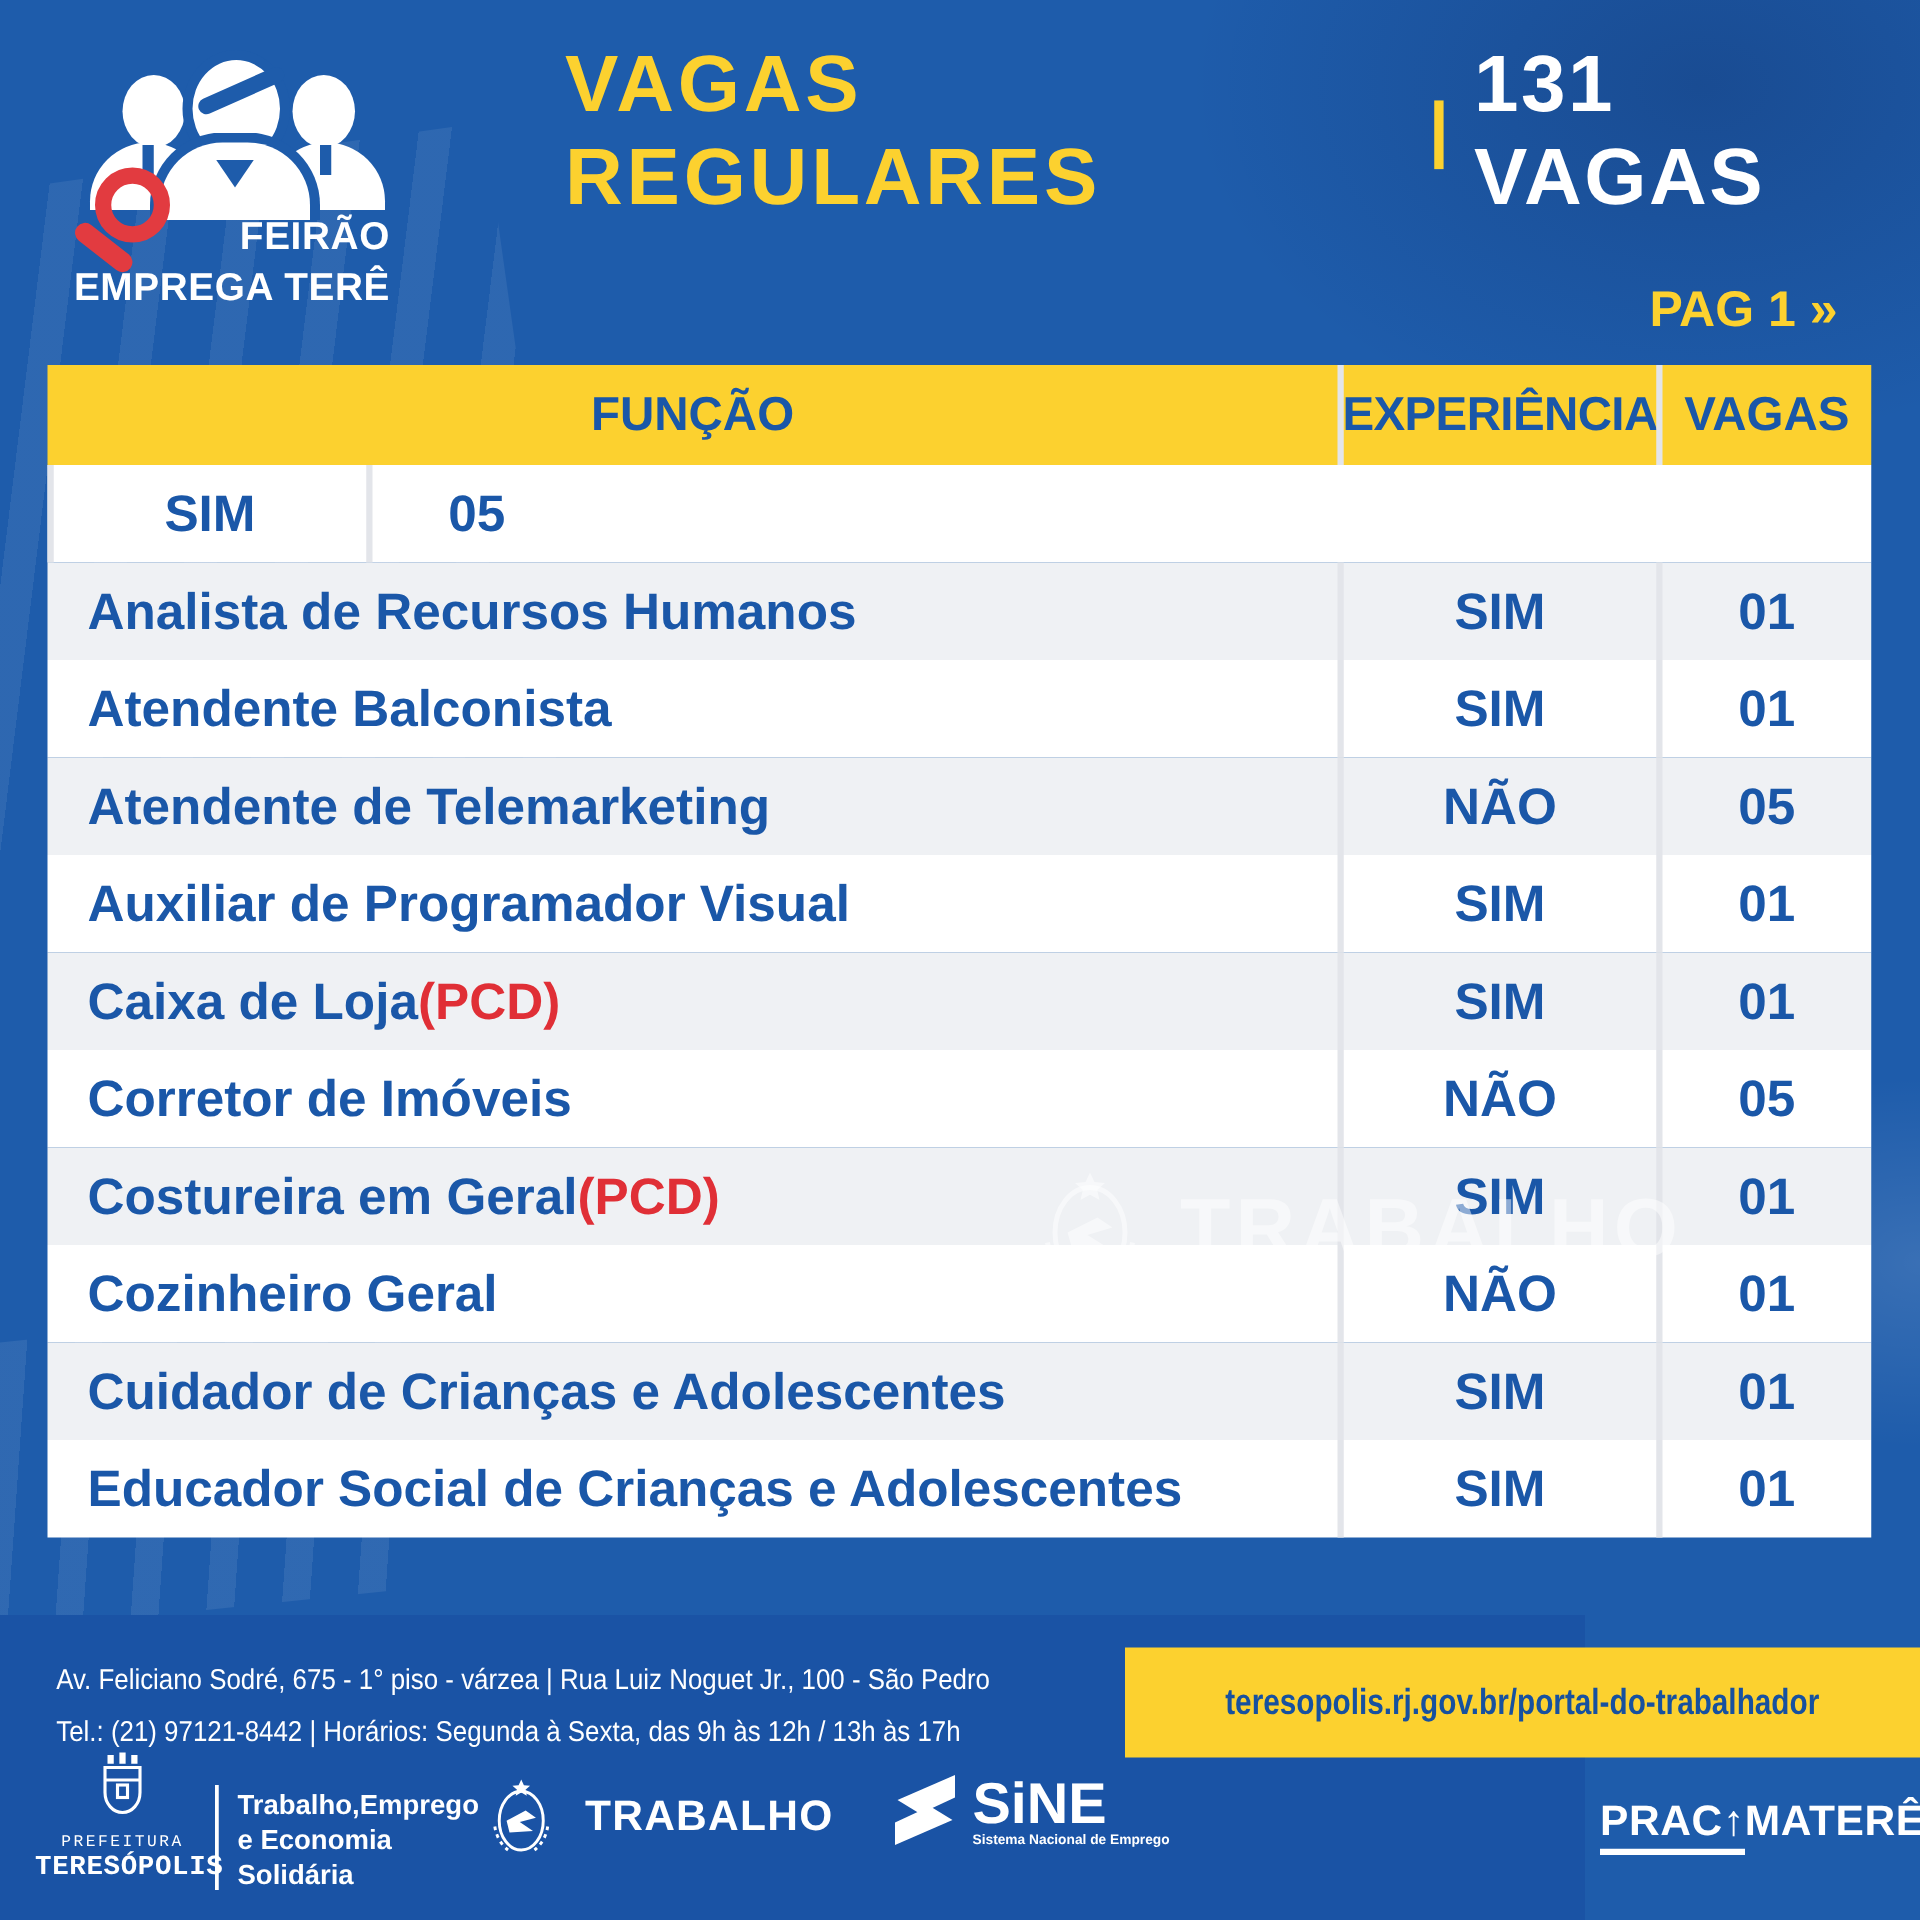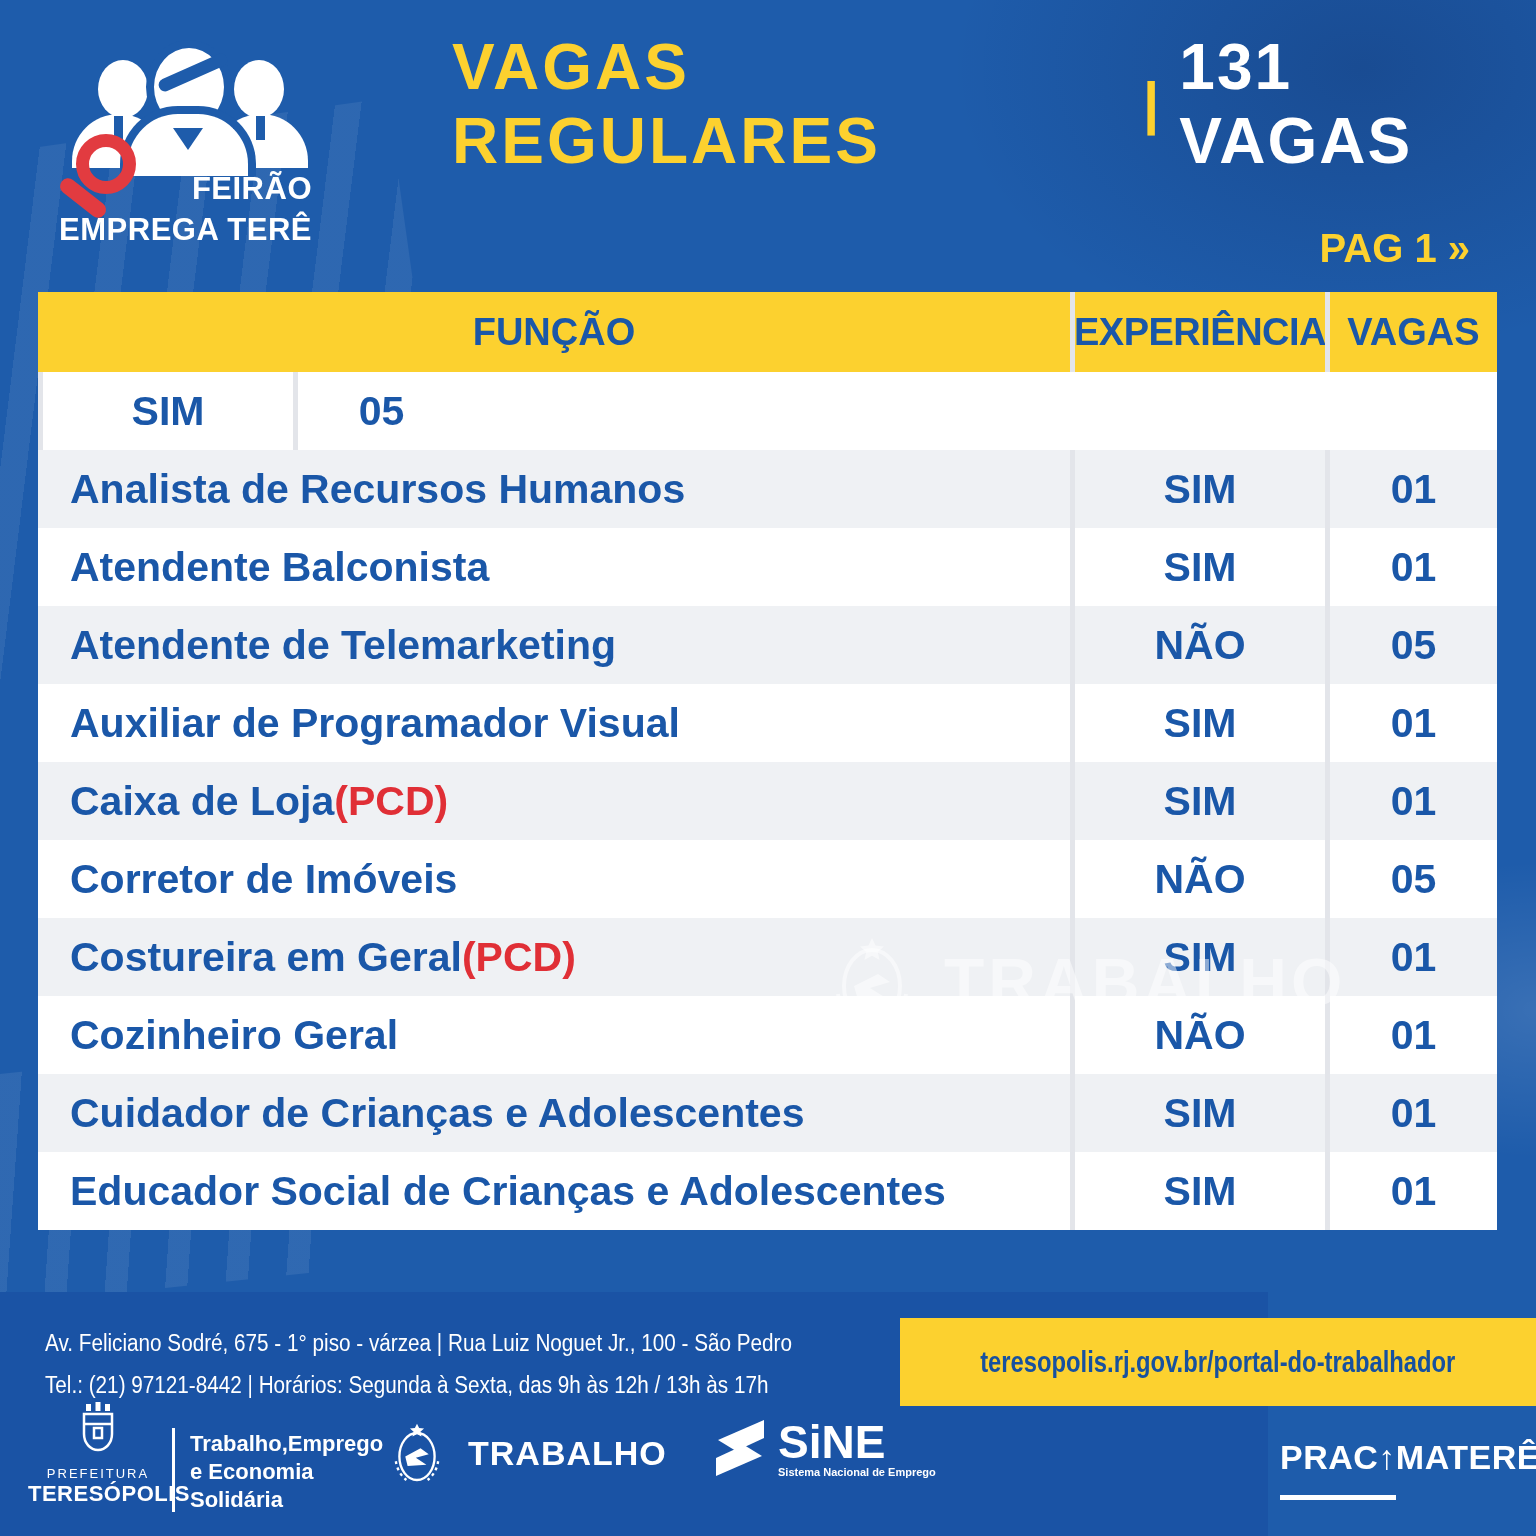--- a/index.html
+++ b/index.html
@@ -80,34 +80,34 @@
   .watermark .wm-text{font-weight:bold;font-size:66px;letter-spacing:4px;}
 
   
   .footer{position:absolute;left:0;top:1292px;width:1268px;height:244px;background:var(--footer-blue);z-index:2;}
   .address{position:absolute;left:45px;top:30px;color:#fff;font-size:23px;line-height:42px;
     transform:scaleX(.9);transform-origin:left top;white-space:nowrap;}
   .url-box{position:absolute;left:900px;top:26px;width:636px;height:88px;background:var(--brand-yellow);
     display:flex;align-items:center;justify-content:center;}
   .url-box span{color:var(--url-text-blue);font-weight:bold;font-size:29px;transform:scaleX(.82);white-space:nowrap;}
   .flogo{position:absolute;color:#fff;}
-  .pref{left:28px;top:108px;width:140px;text-align:center;}
+  .pref{left:28px;top:108px;width:140px;text-align:center;font-family:Liberation Mono, monospace;}
   .pref .pref-top{font-size:13px;letter-spacing:2px;margin-top:4px;}
   .pref .pref-bottom{font-size:22px;font-weight:bold;letter-spacing:.5px;}
   .fdivider{position:absolute;left:172px;top:136px;width:3px;height:84px;background:#fff;}
   .secretaria{left:190px;top:138px;font-size:22px;font-weight:bold;line-height:28px;}
   .trab{left:390px;top:126px;display:flex;align-items:center;gap:24px;}
   .trab .trab-text{font-size:34px;font-weight:bold;letter-spacing:1px;}
   .sine{left:714px;top:128px;display:flex;align-items:flex-start;gap:12px;}
   .sine .sine-text{font-size:46px;font-weight:bold;line-height:44px;}
   .sine .sine-sub{font-size:11px;font-weight:bold;margin-top:2px;}
   .empt{left:944px;top:140px;display:flex;align-items:center;gap:8px;}
   .empt .empt-text{font-size:33px;font-weight:bold;letter-spacing:-.5px;}
   .prac{left:1280px;top:146px;font-size:34px;font-weight:bold;letter-spacing:.5px;}
-  .prac .under{border-bottom:5px solid #fff;padding-bottom:19px;}
+  .prac .under{border-bottom:5px solid #fff;padding-bottom:3px;}
   svg{display:block;}
 </style>
 </head>
 <body>
 
 <div class="page">
   <div class="bgfx streak-a"></div>
   <div class="bgfx streak-b"></div>
   <div class="bgfx shade-tr"></div>
   <div class="bgfx glow-r"></div>

